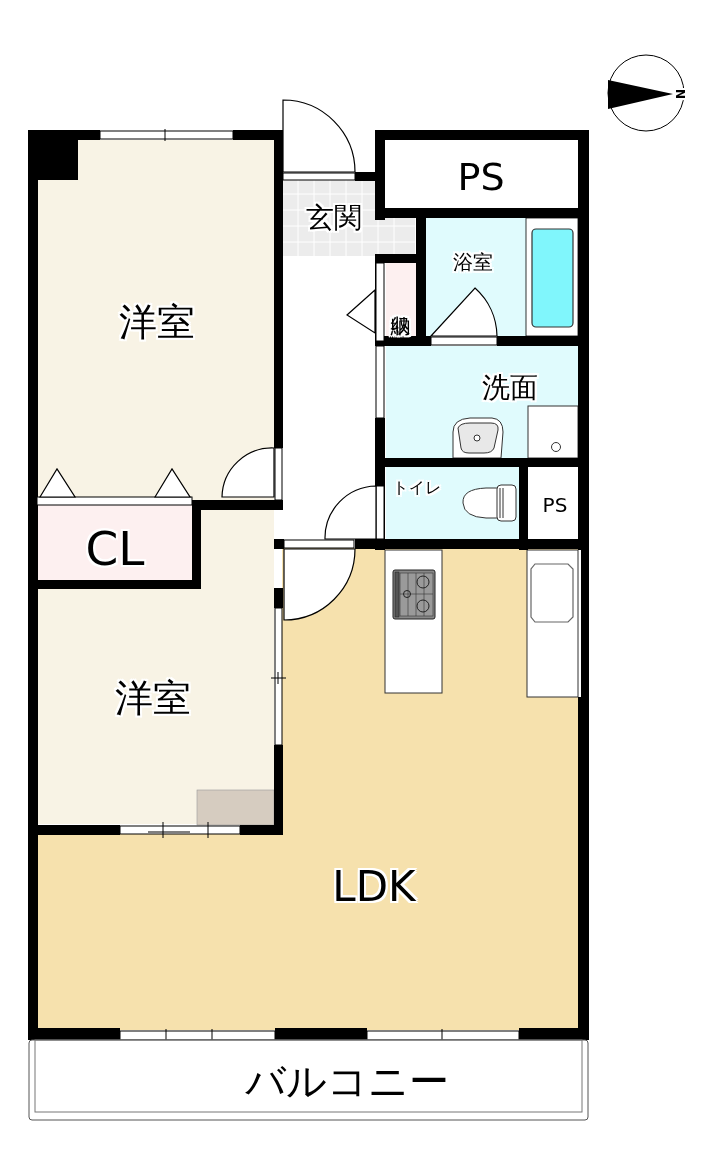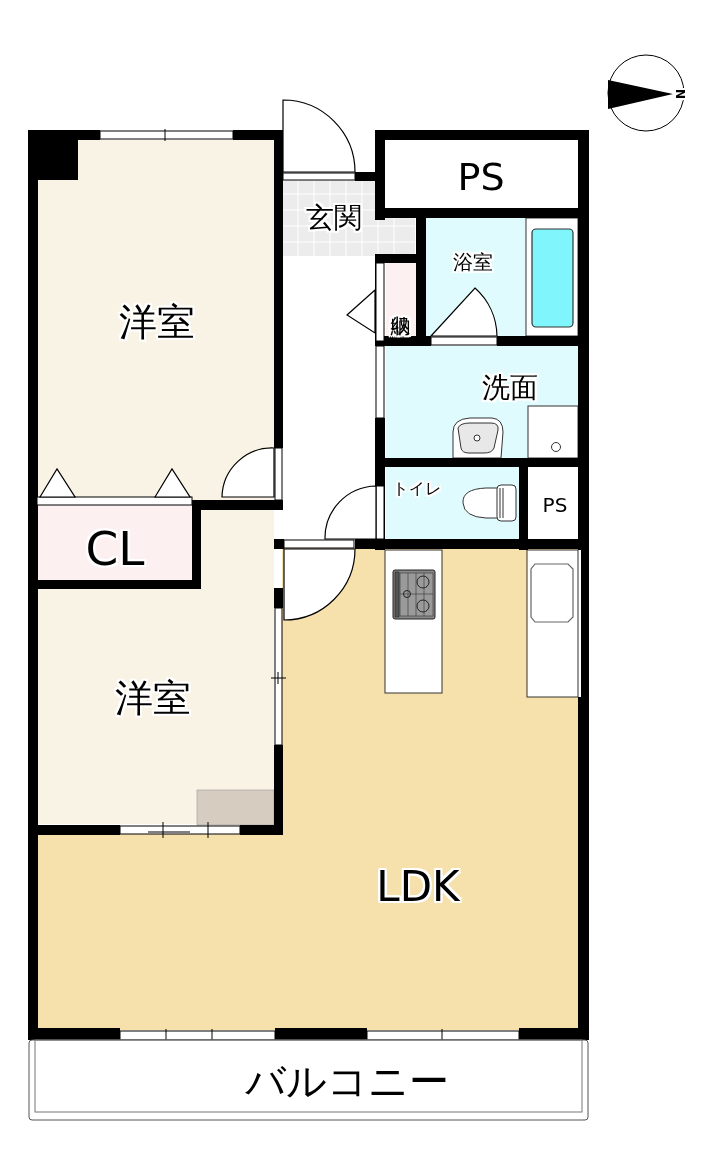--- a/index.html
+++ b/index.html
@@ -198,16 +198,16 @@
 <div class="room-label" style="left:680px; top:94px; font-size:12px; font-weight:bold; transform:translate(-50%,-50%) rotate(90deg);">N</div>
 
 <div class="room-label" style="left:157px; top:322px; font-size:38px;">洋室</div>
 <div class="room-label" style="left:115px; top:548px; font-size:47px;">CL</div>
 <div class="room-label" style="left:153px; top:698px; font-size:38px;">洋室</div>
 <div class="room-label" style="left:328px; top:218px; font-size:28px;margin-left:6px;">玄関</div>
 <div class="room-label" style="left:481px; top:177px; font-size:38px;">PS</div>
 <div class="room-label" style="left:473px; top:262px; font-size:20px;">浴室</div>
 <div class="room-label vert" style="left:401px; top:300px; font-size:20px;">収納</div>
 <div class="room-label" style="left:470px; top:388px; font-size:28px;margin-left:40px;">洗面</div>
-<div class="room-label" style="left:417px; top:489px; font-size:16px;">トイレ</div>
+<div class="room-label" style="left:417px; top:489px; font-size:16px;font-family:Liberation Mono, monospace;">トイレ</div>
 <div class="room-label" style="left:555px; top:505px; font-size:20px;">PS</div>
-<div class="room-label" style="left:374px; top:887px; font-size:42px;margin-left:44px;">LDK</div>
+<div class="room-label" style="left:374px; top:887px; font-size:42px;">LDK</div>
 <div class="room-label" style="left:307px; top:1081px; font-size:40px;margin-left:40px;">バルコニー</div>
 
 </body></html>

